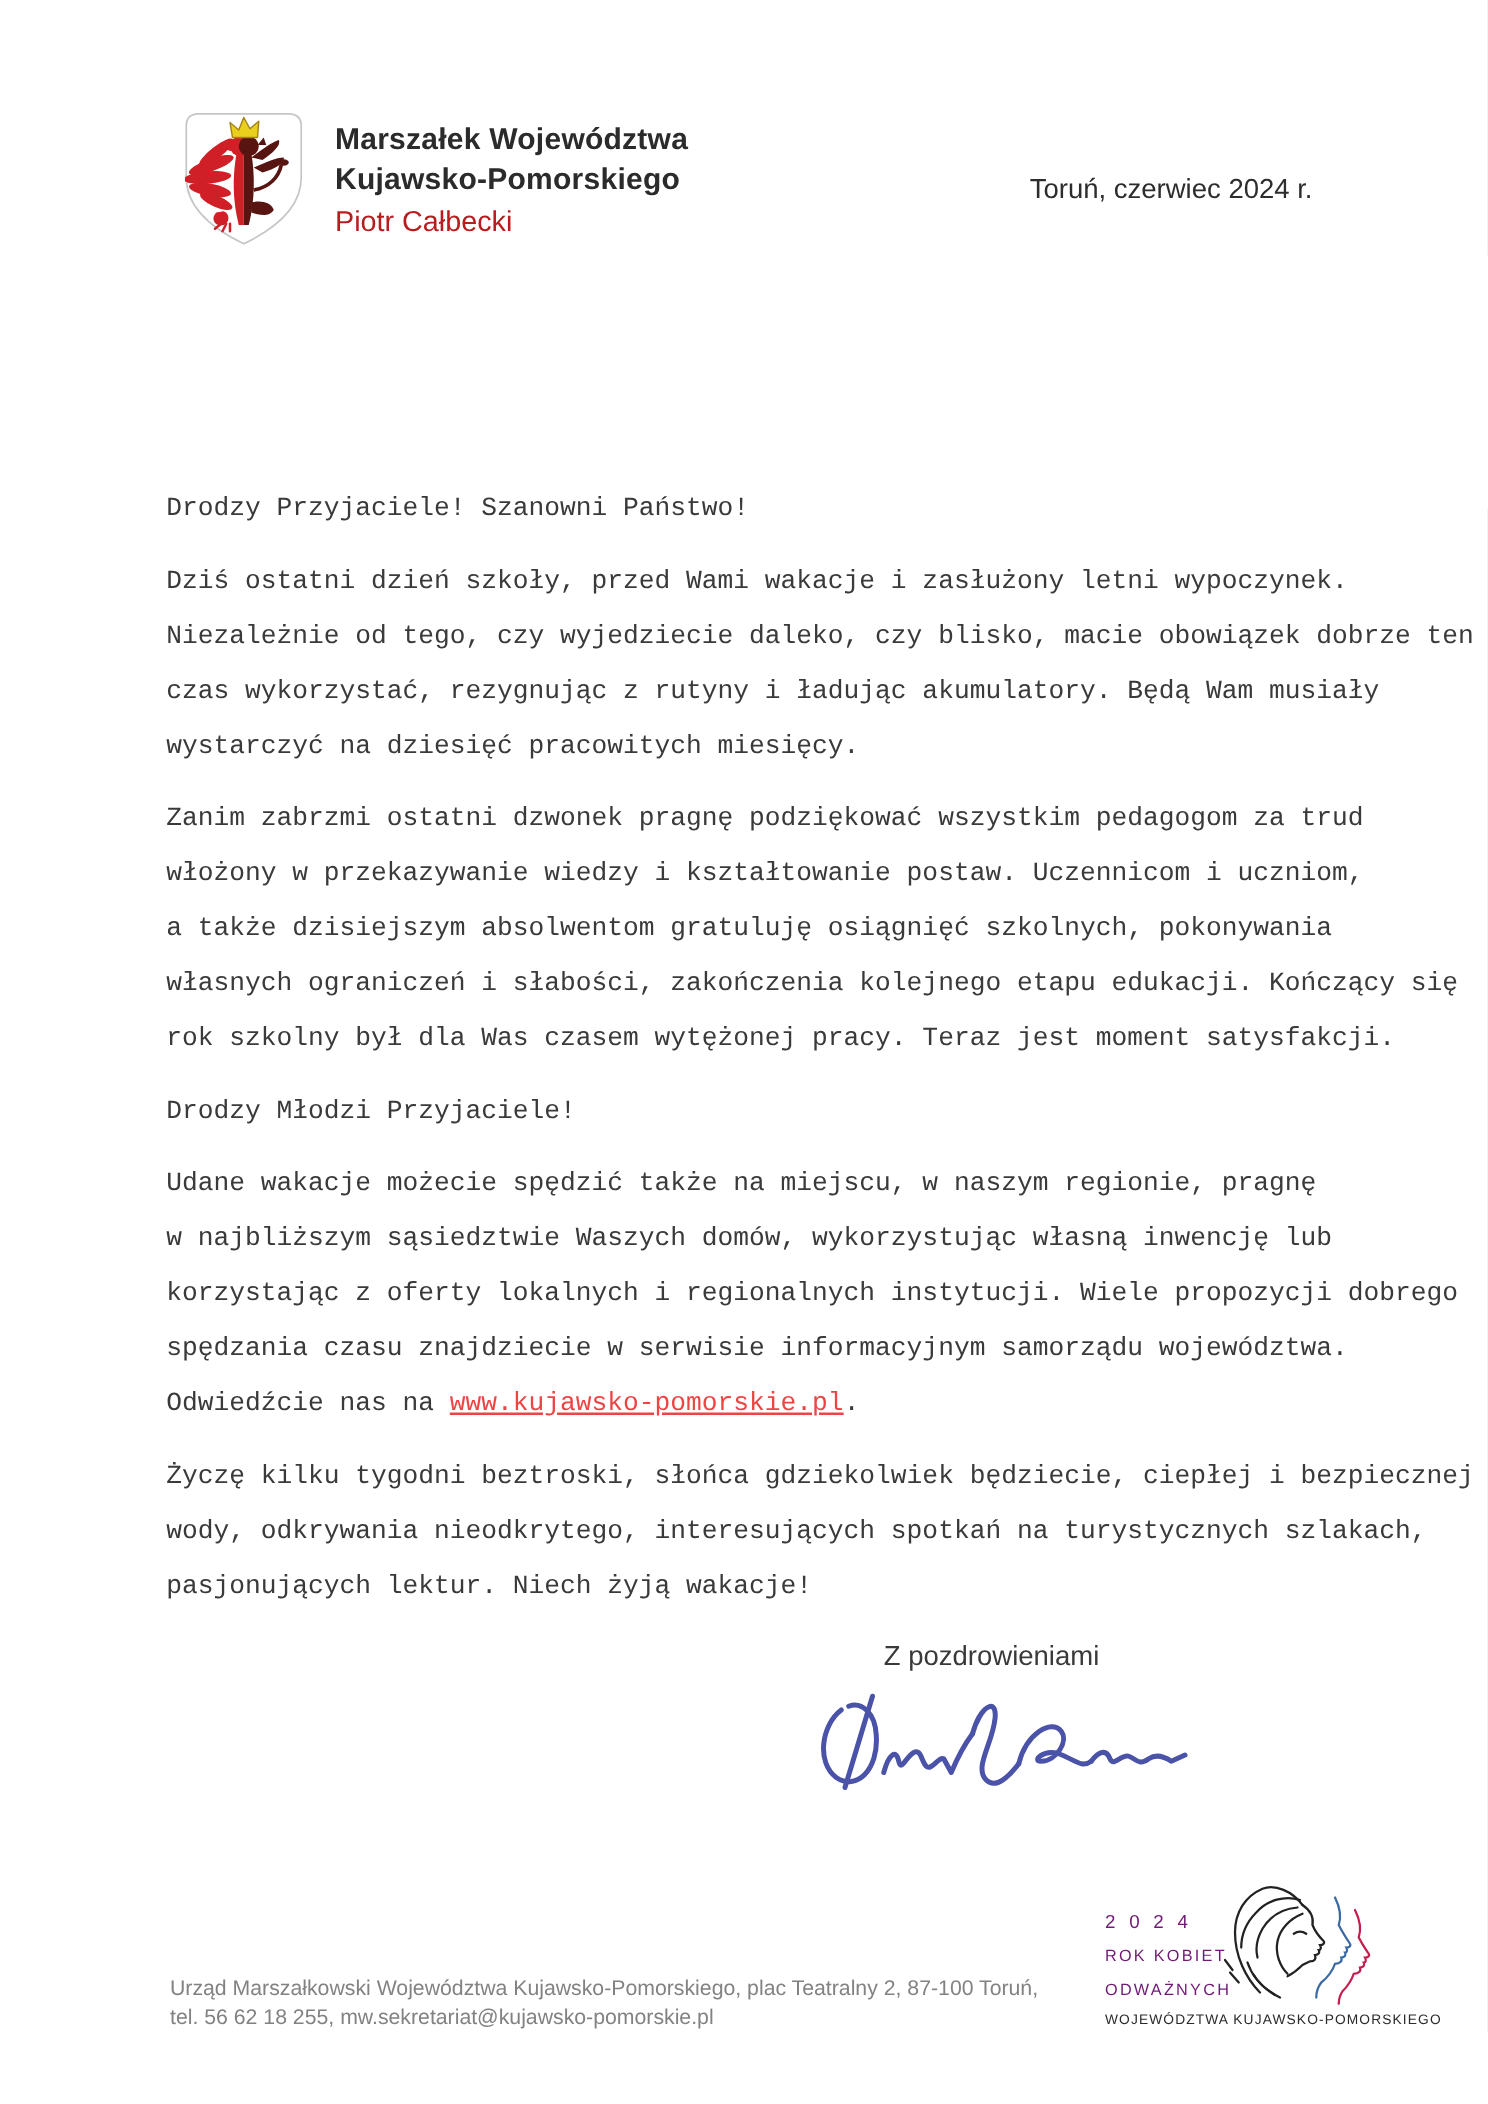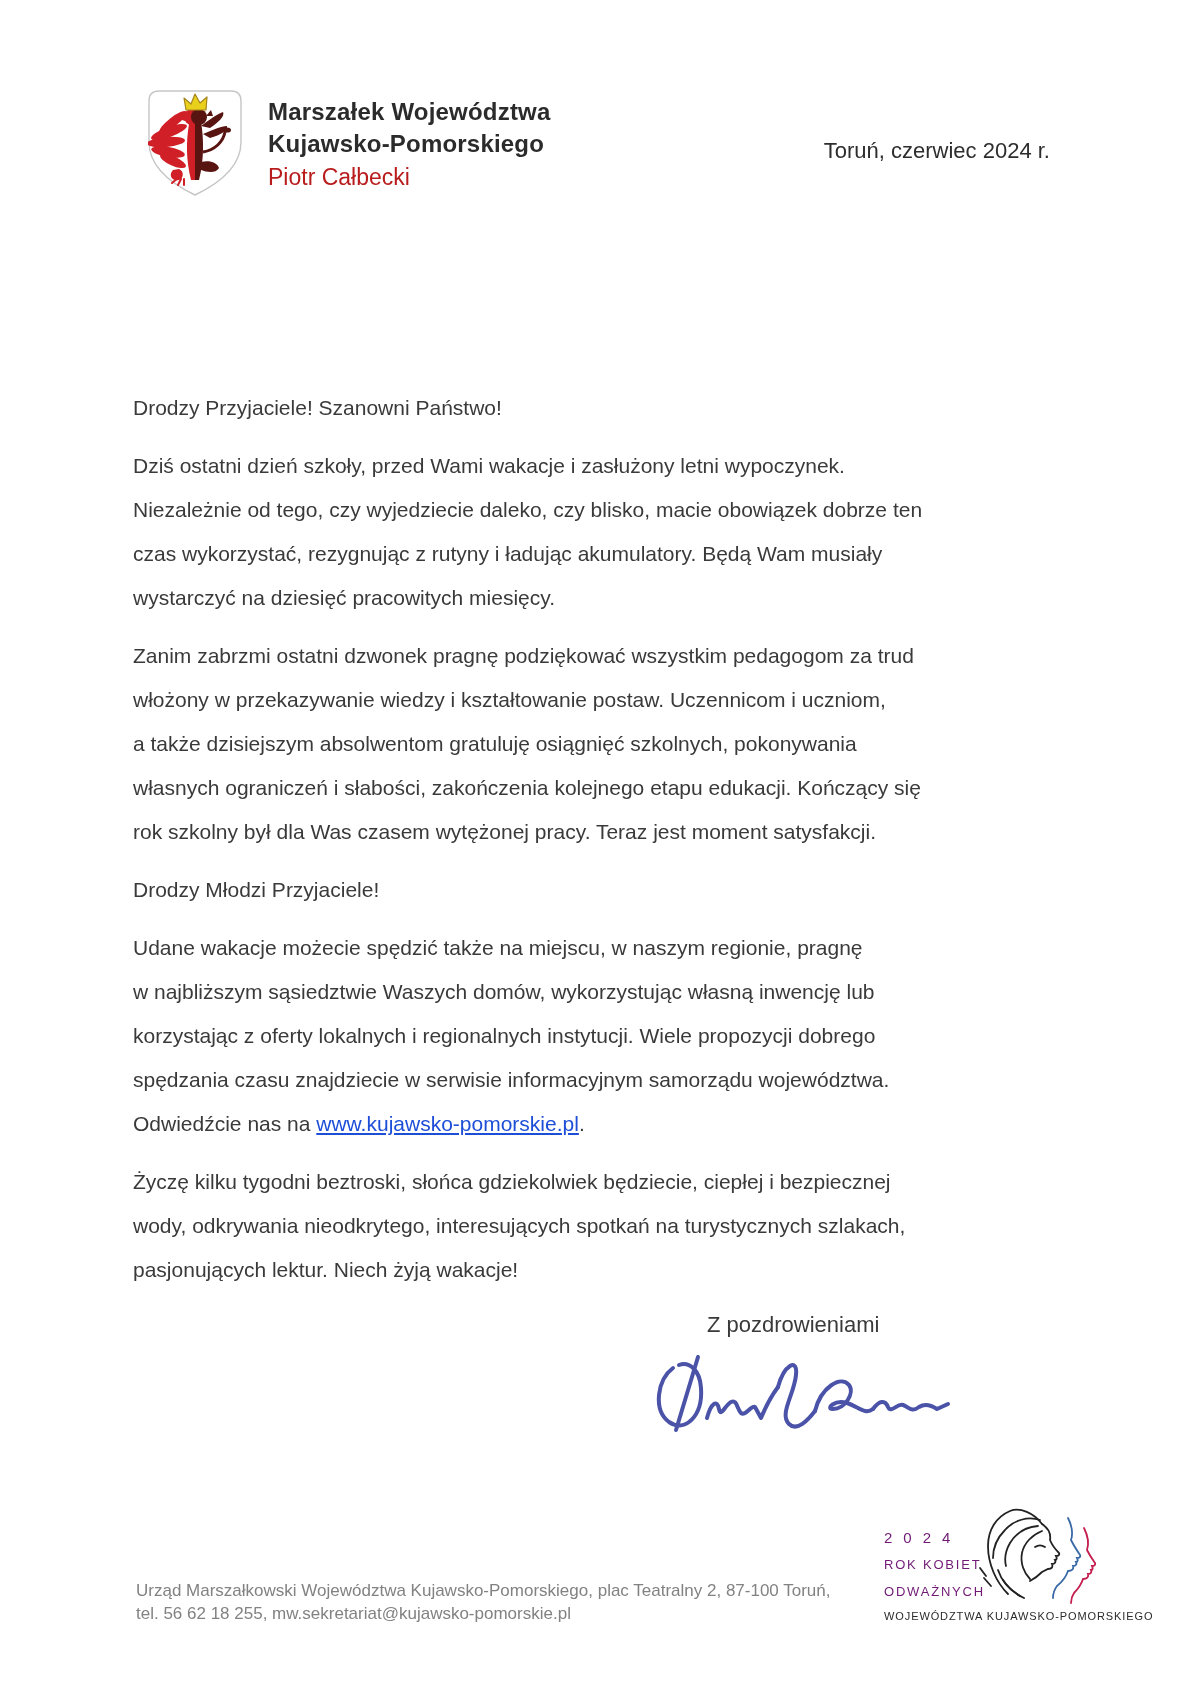--- a/index.html
+++ b/index.html
@@ -12,23 +12,23 @@
     overflow:hidden;
   }
   
   .crest{position:absolute;left:148px;top:90px;width:94px;height:106px;}
   .sender{position:absolute;left:268px;top:96px;}
   .sender .org{font-size:24px;font-weight:bold;color:#2b2b2b;line-height:32px;letter-spacing:.2px;}
   .sender .person{font-size:23px;color:#b91c1c;line-height:30px;margin-top:2px;}
   .dateline{position:absolute;top:138px;right:140px;font-size:22px;color:#2d2d2d;}
   
   .body-text{position:absolute;left:133px;top:386px;width:940px;font-size:21px;color:#3a3a3a;}
-  .body-text p{margin:0 0 14px 0;}
+  .body-text p{margin:0 0 14px 0;font-family:Liberation Mono, monospace;}
   .body-text .ln{line-height:44px;white-space:nowrap;}
-  a.site-link{color:#1d4ed8;text-decoration:underline;cursor:pointer;}
+  a.site-link{color:#ef4444;text-decoration:underline;cursor:pointer;}
   .closing{position:absolute;left:707px;top:1312px;font-size:22px;color:#3a3a3a;}
   .signature{position:absolute;left:645px;top:1348px;width:320px;height:92px;}
   
   .footer{position:absolute;left:136px;top:1579px;font-size:17px;color:#828282;line-height:23px;}
   
   .ylogo-text{position:absolute;left:884px;top:1524px;color:#701a75;}
   .ylogo-text .yr{font-size:15px;letter-spacing:11px;line-height:27px;}
   .ylogo-text .cap{font-size:13px;letter-spacing:1.8px;line-height:27px;}
   .ylogo-caption{position:absolute;left:884px;top:1610px;font-size:11px;letter-spacing:.9px;color:#2b2b2b;white-space:nowrap;}
   .faces{position:absolute;left:972px;top:1490px;width:132px;height:124px;}

